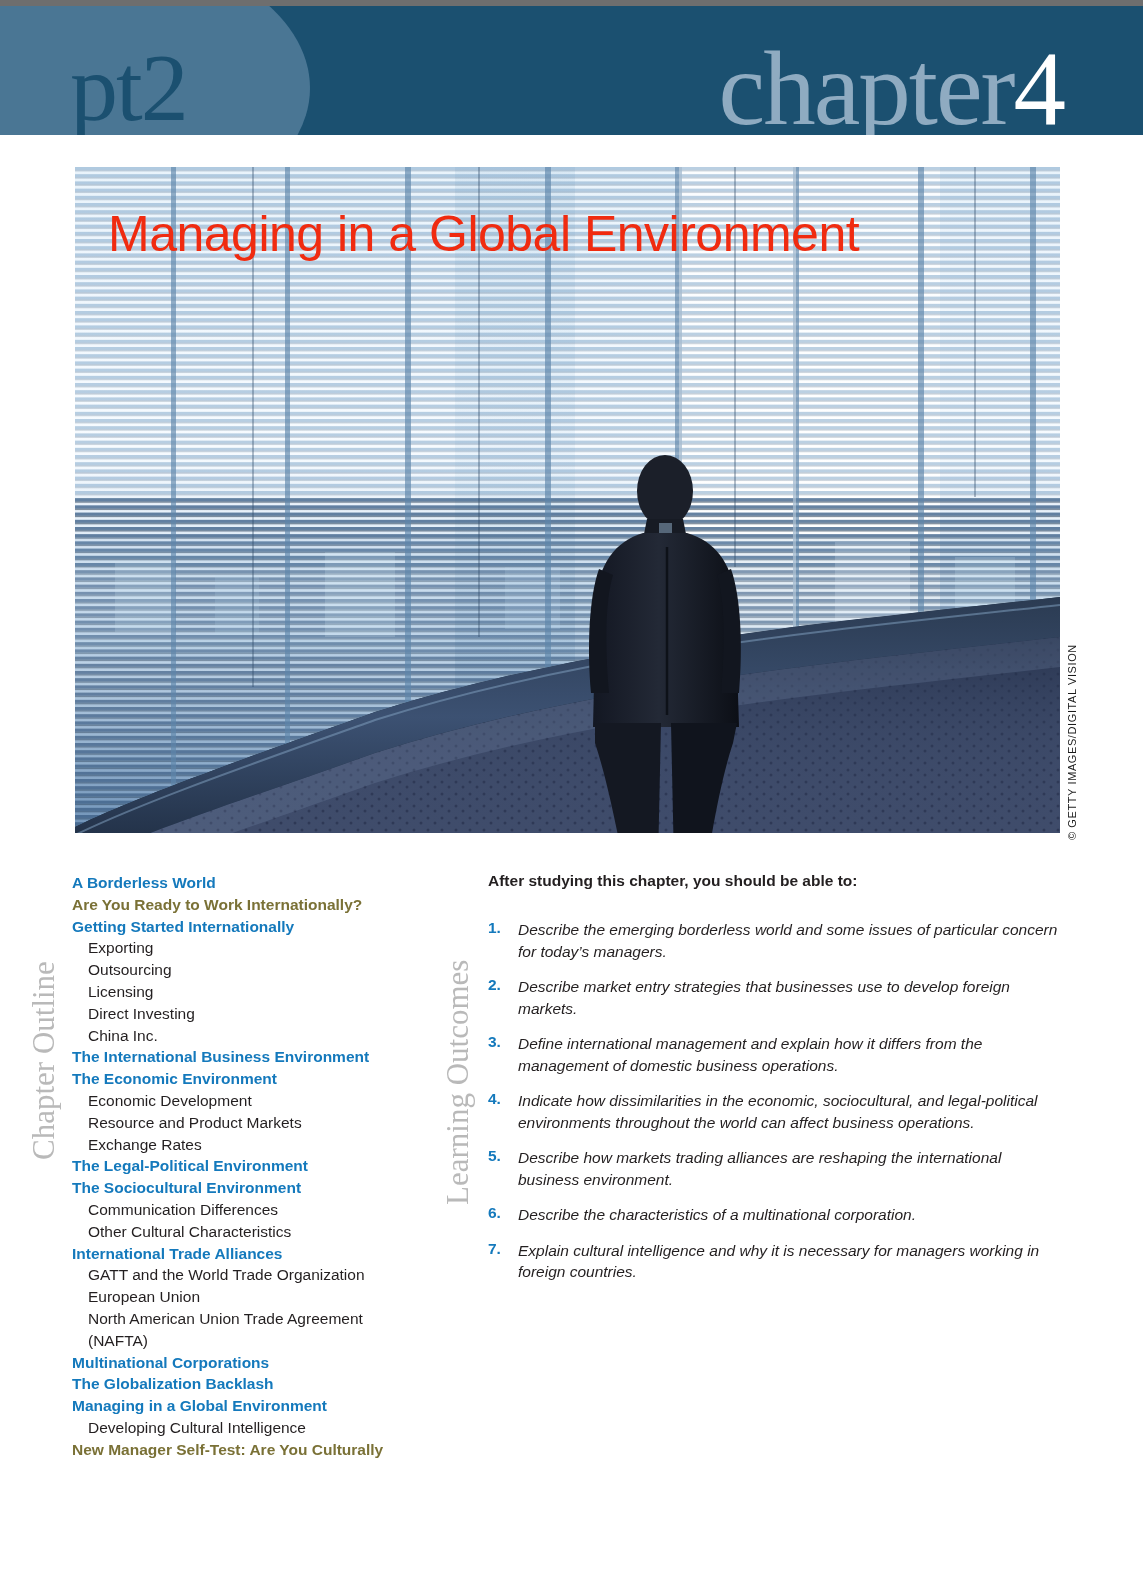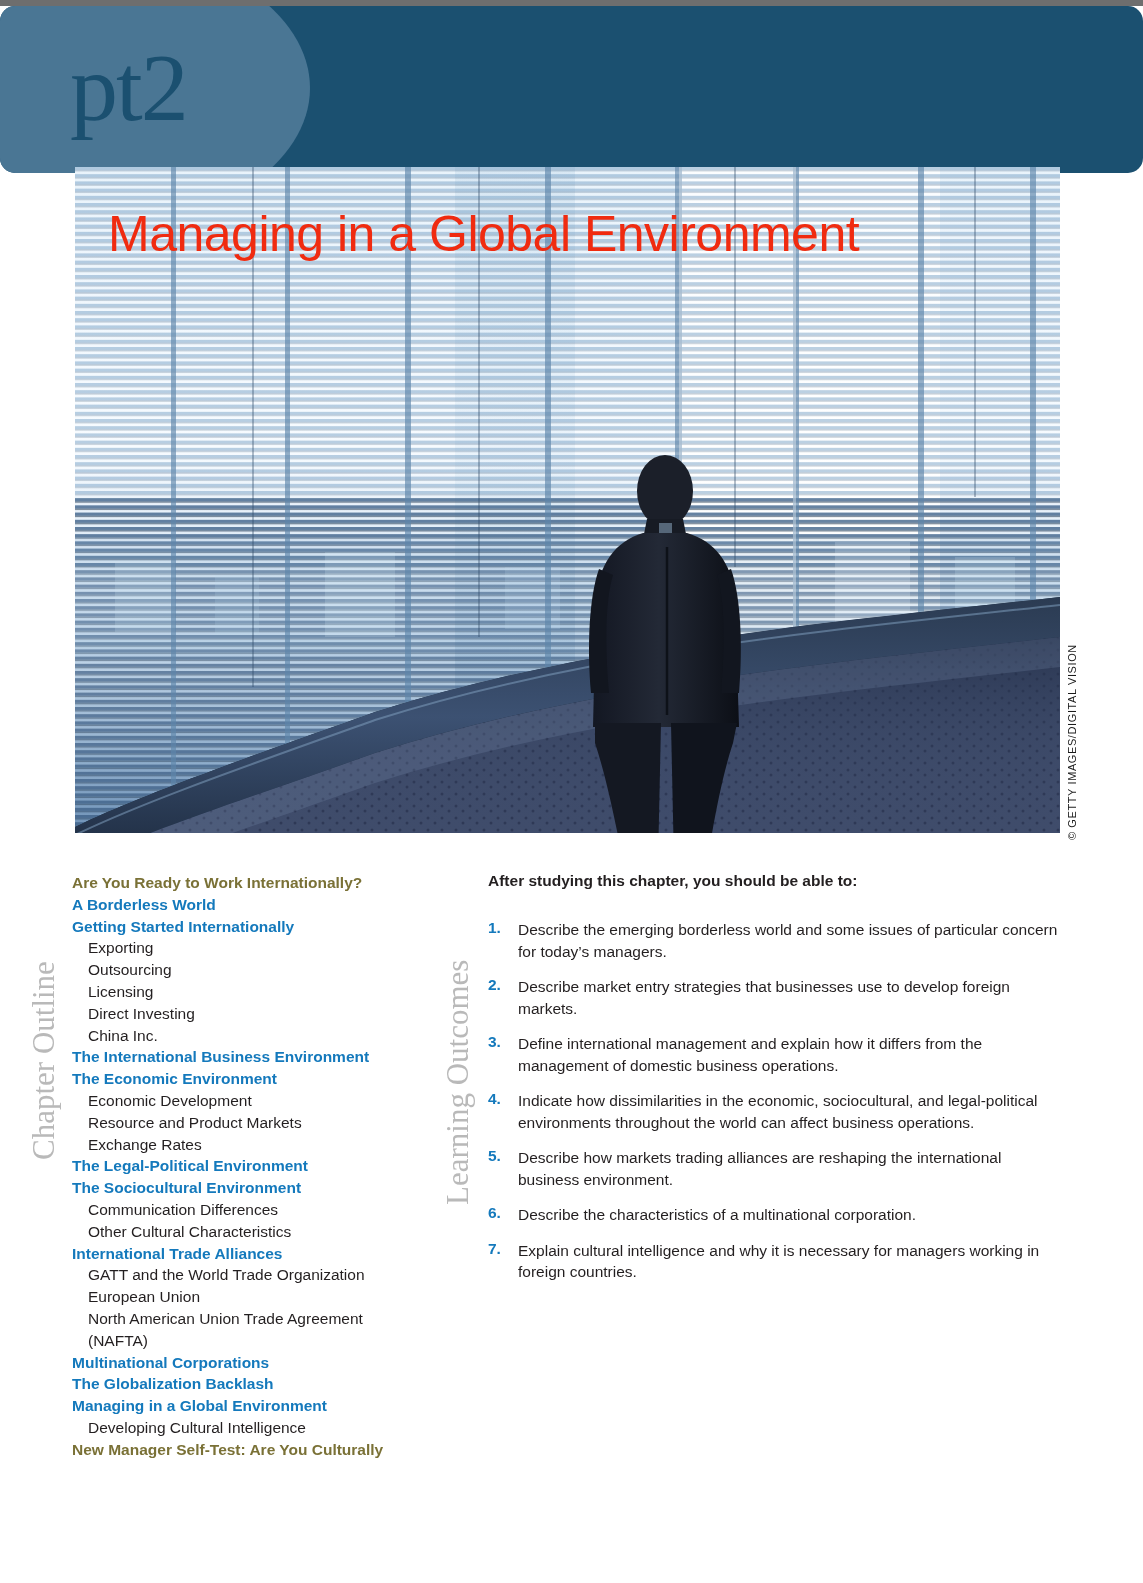--- a/index.html
+++ b/index.html
@@ -12,22 +12,22 @@
   }
 
   
   .top-rule{
     position:absolute; left:0; top:0; width:1143px; height:6px;
     background:#6e6e6e;
   }
 
   
   .header-band{
-    position:absolute; left:0; top:6px; width:1143px; height:167px;
-    background:#1b5070; overflow:hidden;border-radius:15px;
+    position:absolute; left:0; top:6px; width:1143px; height:129px;
+    background:#1b5070; overflow:hidden;
   }
   .header-oval{
     position:absolute; left:-120px; top:-58px;
     width:430px; height:280px;
     background:#4a7694;
     border-radius:50%;
   }
   .pt-label{
     position:absolute; left:70px; top:34px;
     font-family:"Liberation Serif", serif;
@@ -121,31 +121,34 @@
   .lo-row{
     display:flex; margin-bottom:14px;
   }
   .lo-num{
     flex:0 0 30px;
     font-size:15.5px; font-weight:bold; color:#1479bc;
     text-align:left;
   }
   .lo-text{
     flex:1 1 auto;
-    font-size:15.5px; line-height:21.5px; color:#231f20;
+    font-size:15.5px; line-height:21.5px; color:#231f20;font-style:italic;
   }
 </style>
 </head>
 <body>
 
 <div class="top-rule"></div>
 
 <div class="header-band">
   <div class="header-oval"></div>
   <div class="pt-label">pt2</div>
+  <div class="chapter-wrap">
+    <span class="chapter-word">chapter</span><span class="chapter-num">4</span>
+  </div>
 </div>
 
 <div class="photo">
   <svg viewBox="0 0 985 666" preserveAspectRatio="none">
     <defs>
 
       <linearGradient id="glow" x1="0" y1="0" x2="0" y2="1">
         <stop offset="0" stop-color="#e9f3fb"></stop>
         <stop offset="0.42" stop-color="#f7fbff"></stop>
         <stop offset="0.68" stop-color="#cfe1f1"></stop>
@@ -287,22 +290,22 @@
   </svg>
 </div>
 
 <div class="photo-title">Managing in a Global Environment</div>
 <div class="photo-credit">© GETTY IMAGES/DIGITAL VISION</div>
 
 <div class="columns">
 
   <div class="vlabel outline">Chapter Outline</div>
   <div class="outline-col">
+      <div class="ol-item head">A Borderless World</div>
       <div class="ol-item gold">Are You Ready to Work Internationally?</div>
-      <div class="ol-item head">A Borderless World</div>
       <div class="ol-item head">Getting Started Internationally</div>
       <div class="ol-item sub">Exporting</div>
       <div class="ol-item sub">Outsourcing</div>
       <div class="ol-item sub">Licensing</div>
       <div class="ol-item sub">Direct Investing</div>
       <div class="ol-item sub">China Inc.</div>
       <div class="ol-item head">The International Business Environment</div>
       <div class="ol-item head">The Economic Environment</div>
       <div class="ol-item sub">Economic Development</div>
       <div class="ol-item sub">Resource and Product Markets</div>

